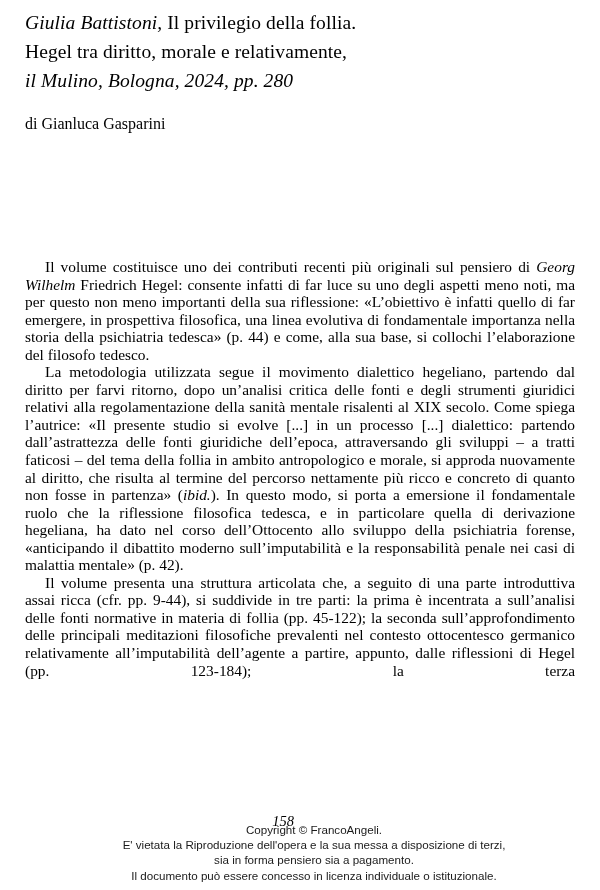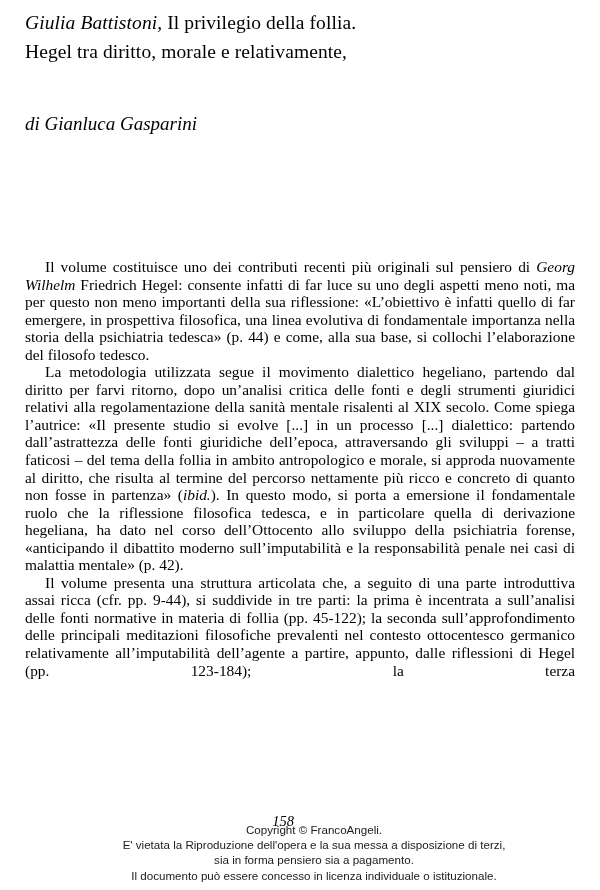--- a/index.html
+++ b/index.html
@@ -39,23 +39,22 @@
     letter-spacing: 0.1px;
   }
   .it { font-style: italic; }
   .ro { font-style: normal; }
 
   
   .byline {
     position: absolute;
     left: 25px;
     top: 113px;
-    font-size: 19px;
+    font-size: 16px;
     line-height: 22px;
-    font-style: italic;
   }
 
   
   .body-text {
     position: absolute;
     left: 25px;
     top: 258px;
     width: 550px;
     font-size: 15.4px;
     line-height: 17.55px;
@@ -117,20 +116,21 @@
   .copyright div { white-space: nowrap; }
 </style>
 </head>
 <body>
 
 <div class="page">
 
   <div class="heading">
     <div class="hline"><span class="it">Giulia Battistoni,</span><span class="ro"> Il privilegio della follia.</span></div>
     <div class="hline ro">Hegel tra diritto, morale e relativamente,</div>
+    <div class="hline it">il Mulino, Bologna, 2024, pp. 280</div>
   </div>
 
   <div class="byline">di Gianluca Gasparini</div>
 
   <div class="body-text">
 
     <p class="normal-last"><span>Il volume costituisce uno dei contributi recenti più originali sul pensiero di </span><span class="it">Georg Wilhelm</span><span> Friedrich Hegel: consente infatti di far luce su uno degli aspetti meno noti, ma per questo non meno importanti della sua riflessione: «L’obiettivo è infatti quello di far emergere, in prospettiva filosofica, una linea evolutiva di fondamentale importanza nella storia della psichiatria tedesca» (p. 44) e come, alla sua base, si collochi l’elaborazione del filosofo tedesco.</span></p>
 
     <p class="normal-last"><span>La metodologia utilizzata segue il movimento dialettico hegeliano, partendo dal diritto per farvi ritorno, dopo un’analisi critica delle fonti e degli strumenti giuridici relativi alla regolamentazione della sanità mentale risalenti al XIX secolo. Come spiega l’autrice: «Il presente studio si evolve [...] in un processo [...] dialettico: partendo dall’astrattezza delle fonti giuridiche dell’epoca, attraversando gli sviluppi – a tratti faticosi – del tema della follia in ambito antropologico e morale, si approda nuovamente al diritto, che risulta al termine del percorso nettamente più ricco e concreto di quanto non fosse in partenza» (</span><span class="it">ibid.</span><span>). In questo modo, si porta a emersione il fondamentale ruolo che la riflessione filosofica tedesca, e in particolare quella di derivazione hegeliana, ha dato nel corso dell’Ottocento allo sviluppo della psichiatria forense, «anticipando il dibattito moderno sull’imputabilità e la responsabilità penale nei casi di malattia mentale» (p. 42).</span></p>
 

